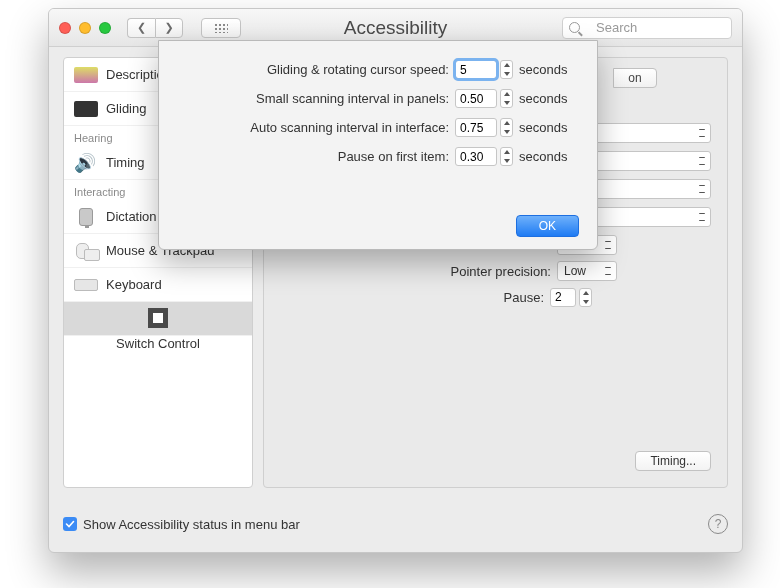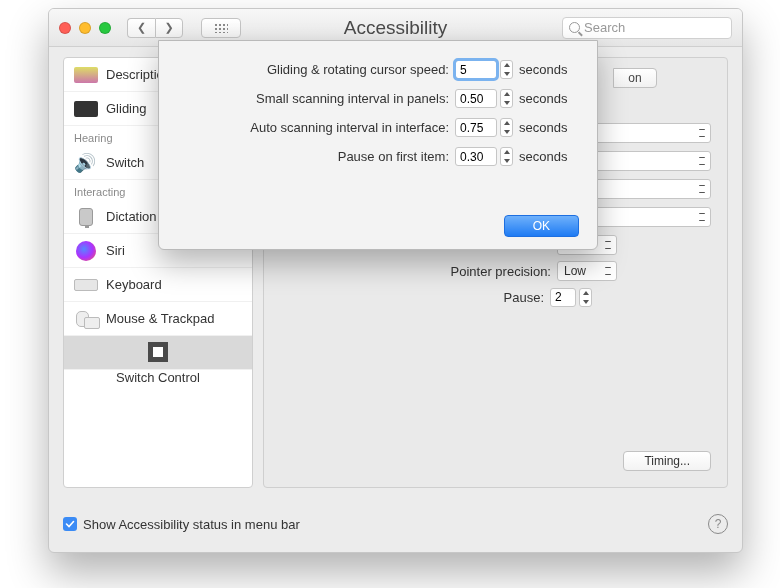--- a/index.html
+++ b/index.html
@@ -21,21 +21,21 @@
   .dot.red{background:#ff5f57}.dot.yellow{background:#ffbd2e}.dot.green{background:#28c940}
   .nav-btns { display:flex; margin-left:8px; }
   .nav-btn { width:28px; height:20px; background:linear-gradient(#fff,#f1f1f1); border:1px solid #c3c3c3; display:flex; align-items:center; justify-content:center; font-size:11px; color:#6b6b6b;}
   .nav-btn:first-child{border-radius:4px 0 0 4px; border-right:none}
   .nav-btn:last-child{border-radius:0 4px 4px 0}
   .gridbtn{ width:40px; height:20px; border:1px solid #c3c3c3; border-radius:4px; margin-left:10px; background:linear-gradient(#fff,#f1f1f1); display:flex; align-items:center; justify-content:center; }
   .gridbtn .g{ width:14px; height:10px; background:
      radial-gradient(circle,#8a8a8a 1px,transparent 1.2px) 0 0/4px 4px; }
   .title { position:absolute; left:0; right:0; text-align:center; font-size:19px; color:#4a4a4a; pointer-events:none;}
   .searchwrap { margin-left:auto; }
-  .search { width:170px; height:22px; border:1px solid #d0d0d0; border-radius:4px; background:#fff; display:flex; align-items:center; padding:0 6px; gap:4px; color:#9a9a9a;}
+  .search { width:170px; height:22px; border:1px solid #d0d0d0; border-radius:4px; background:#fff; display:flex; align-items:center; padding:0 6px; gap:16px; color:#9a9a9a;}
   .mag { width:11px; height:11px; border:1.4px solid #9a9a9a; border-radius:50%; position:relative; }
   .mag::after{content:""; position:absolute; width:5px; height:1.5px; background:#9a9a9a; bottom:-2px; right:-4px; transform:rotate(45deg);}
   .sidebar { position:absolute; left:14px; top:48px; width:190px; bottom:64px; background:#fff; border:1px solid #cfcfcf; border-radius:4px; overflow:hidden;}
   .sb-item { display:flex; align-items:center; gap:8px; padding:6px 10px; height:34px; border-bottom:1px solid #f0f0f0;}
   .sb-item.selected { background:#d9d9d9;flex-direction:column; }
   .sb-group { font-size:11px; color:#8a8a8a; padding:6px 10px 2px; }
   .ico { width:24px; height:20px; display:flex; align-items:center; justify-content:center; font-size:14px;}
   .ico-desc{ width:24px; height:16px; background:linear-gradient(#dd6,#c7a); border-radius:2px;}
   .ico-cap{ width:24px; height:16px; background:#333; border-radius:2px;}
   .ico-audio{ color:#222; font-size:18px;}
@@ -60,31 +60,31 @@
       clip-path: polygon(50% 0,100% 30%,0 30%,50% 0,0 70%,100% 70%,50% 100%,0 70%);
       }
   .sel.wide{ width:170px; }
   .stepper { display:flex; align-items:center; gap:3px; }
   .stepper input { width:42px; height:19px; border:1px solid #c6c6c6; border-radius:3px; text-align:left; padding:0 4px; font-size:12px;}
   .stepper input.focused { outline:3px solid #7bb3ef; outline-offset:-1px;}
   .ud { width:13px; height:19px; border:1px solid #c6c6c6; border-radius:3px; position:relative; background:#fff;}
   .ud::before, .ud::after{content:""; position:absolute; left:2.5px; width:0; height:0; border-left:3px solid transparent; border-right:3px solid transparent;}
   .ud::before{ top:2px; border-bottom:4px solid #555;}
   .ud::after{ bottom:2px; border-top:4px solid #555;}
-  .btn { height:20px; padding:0 20px; background:linear-gradient(#fff,#f3f3f3); border:1px solid #c2c2c2; border-radius:4px; font-size:12px; display:inline-flex; align-items:center;}
+  .btn { height:20px; padding:0 14px; background:linear-gradient(#fff,#f3f3f3); border:1px solid #c2c2c2; border-radius:4px; font-size:12px; display:inline-flex; align-items:center;}
   .footer { position:absolute; left:14px; right:14px; bottom:14px; height:28px; display:flex; align-items:center; gap:6px;}
   .chk { width:14px; height:14px; border-radius:3px; background:#3b8bf5; display:flex; align-items:center; justify-content:center;}
   .chk svg{ width:10px; height:10px; }
   .help { margin-left:auto; width:20px; height:20px; border:1.3px solid #8a8a8a; border-radius:50%; color:#8a8a8a; font-size:12px; display:flex; align-items:center; justify-content:center;}
   
   .sheet { position:absolute; left:158px; top:40px; width:440px; height:210px; background:#f3f3f3; border:1px solid #b9b9b9; border-radius:0 0 6px 6px; box-shadow:0 14px 30px rgba(0,0,0,0.28);}
   .sheet .row{ display:flex; align-items:center; justify-content:flex-end; gap:6px; padding:5px 20px; font-size:13px;}
   .sheet .row .lbl{ text-align:right; flex:1;}
   .sheet .row .suffix{ width:58px; text-align:left;}
-  .okbtn { position:absolute; right:18px; bottom:12px; height:22px; padding:0 28px; border-radius:4px; background:linear-gradient(#6fb1fb,#1f7bf3); color:#fff; border:1px solid #1d6fe0; font-size:12px; display:flex; align-items:center;}
+  .okbtn { position:absolute; right:18px; bottom:12px; height:22px; padding:0 22px; border-radius:4px; background:linear-gradient(#6fb1fb,#1f7bf3); color:#fff; border:1px solid #1d6fe0; font-size:12px; display:flex; align-items:center;}
 </style>
 </head>
 <body>
 
 <div class="window">
   <div class="titlebar">
     <div class="traffic">
       <div class="dot red"></div>
       <div class="dot yellow"></div>
       <div class="dot green"></div>
@@ -114,46 +114,40 @@
     </div>
     <div class="sb-item">
       <div class="ico">
           <div class="ico-cap"></div>
         </div>
       <span>Gliding</span>
     </div>
     <div class="sb-group">Hearing</div>
     <div class="sb-item">
       <div class="ico ico-audio">🔊</div>
-      <span>Switch</span>
+      <span>Timing</span>
     </div>
     <div class="sb-group">Interacting</div>
     <div class="sb-item">
       <div class="ico">
           <div class="ico-dict"></div>
         </div>
       <span>Dictation</span>
     </div>
     <div class="sb-item">
       <div class="ico">
-          <div class="ico-siri"></div>
-        </div>
-      <span>Siri</span>
+          <div class="ico-mouse"></div>
+        </div>
+      <span>Mouse &amp; Trackpad</span>
     </div>
     <div class="sb-item">
       <div class="ico">
           <div class="ico-kbd"></div>
         </div>
       <span>Keyboard</span>
-    </div>
-    <div class="sb-item">
-      <div class="ico">
-          <div class="ico-mouse"></div>
-        </div>
-      <span>Mouse &amp; Trackpad</span>
     </div>
     <div class="sb-item selected">
       <div class="ico">
           <div class="ico-switch">
             <div></div>
           </div>
         </div>
       <span>Switch Control</span>
     </div>
   </div>

